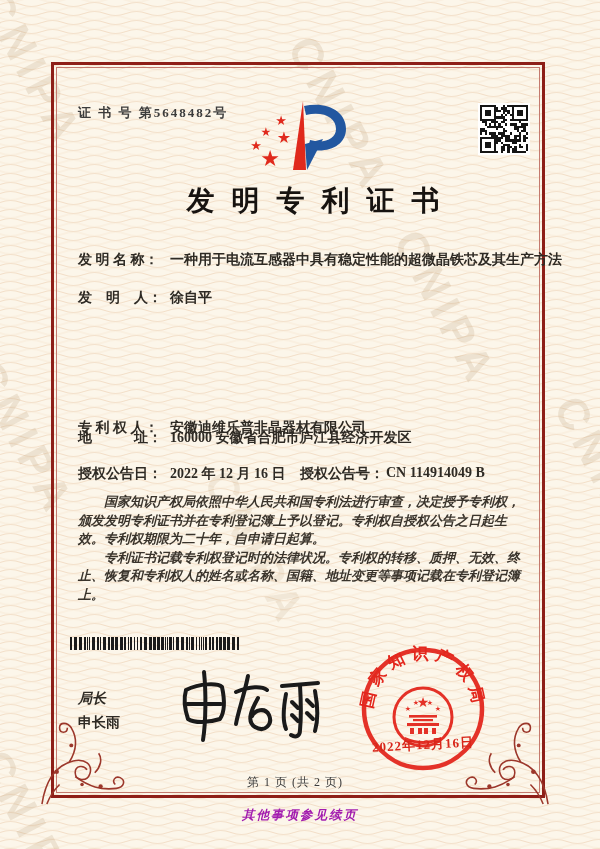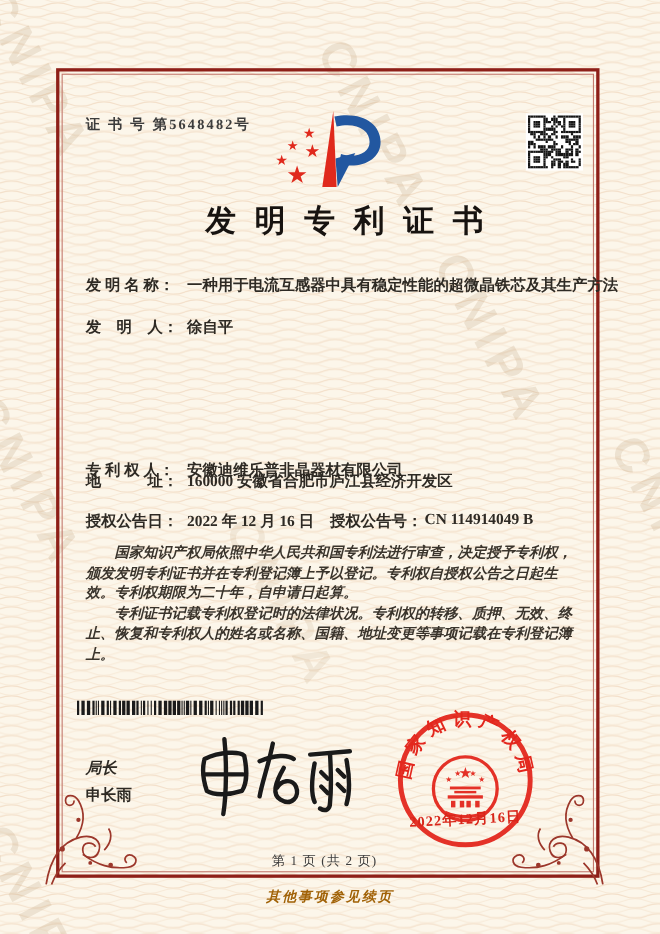--- a/index.html
+++ b/index.html
@@ -65,21 +65,21 @@
     position:absolute;left:358px;top:736px;width:130px;text-align:center;
     font-size:13px;font-weight:bold;color:#d8261a;letter-spacing:1px;
     transform:rotate(-3deg);z-index:5;
   }
   .page-info{
     position:absolute;left:51px;top:774px;width:488px;text-align:center;
     font-size:12px;color:#3c3c3c;font-weight:normal;letter-spacing:1px;
   }
   .cont-note{
     position:absolute;left:0;top:807px;width:600px;text-align:center;
-    font-size:12.5px;color:#a16207;font-style:italic;font-weight:bold;letter-spacing:2px;
+    font-size:12.5px;color:#a21caf;font-style:italic;font-weight:bold;letter-spacing:2px;
   }
 </style>
 </head>
 <body>
 
 <div class="page">
 
   <svg class="guilloche" width="600" height="849">
     <defs>
       <pattern id="wav" width="42" height="9" patternUnits="userSpaceOnUse">

